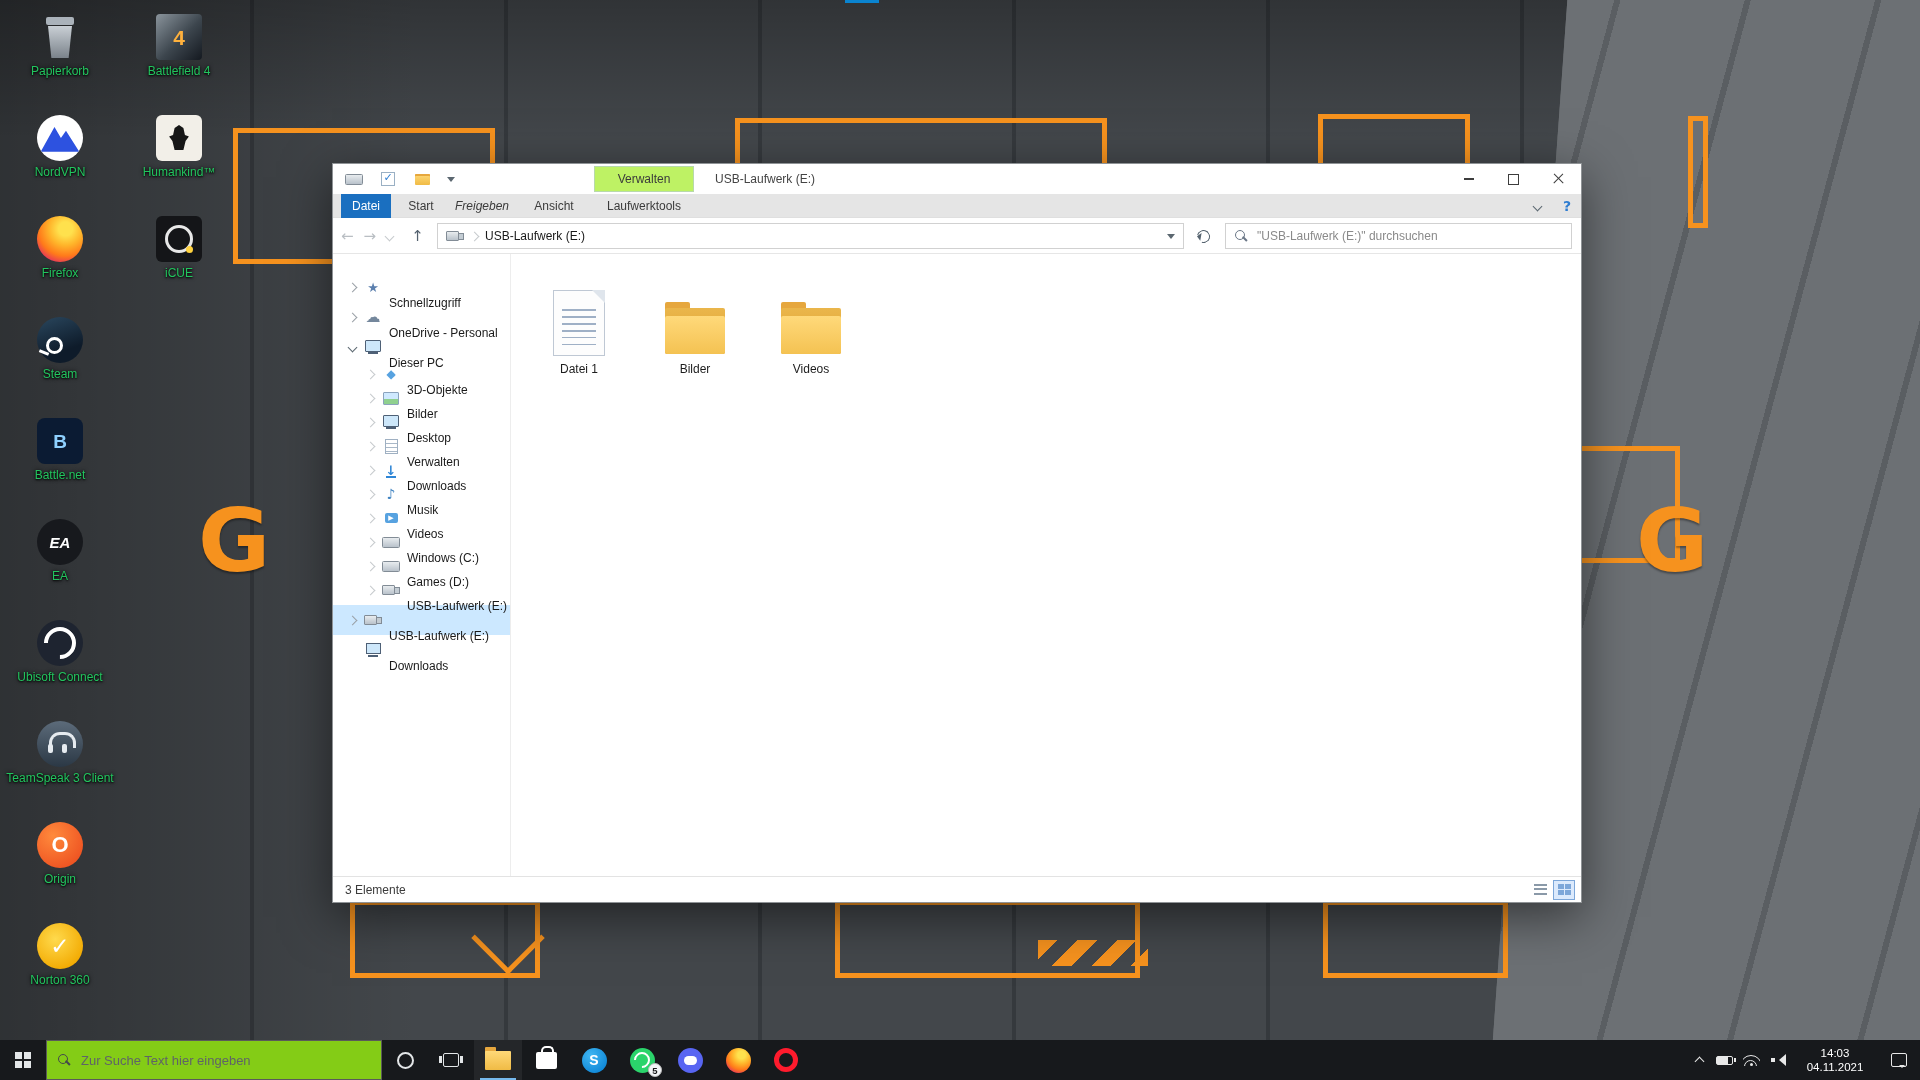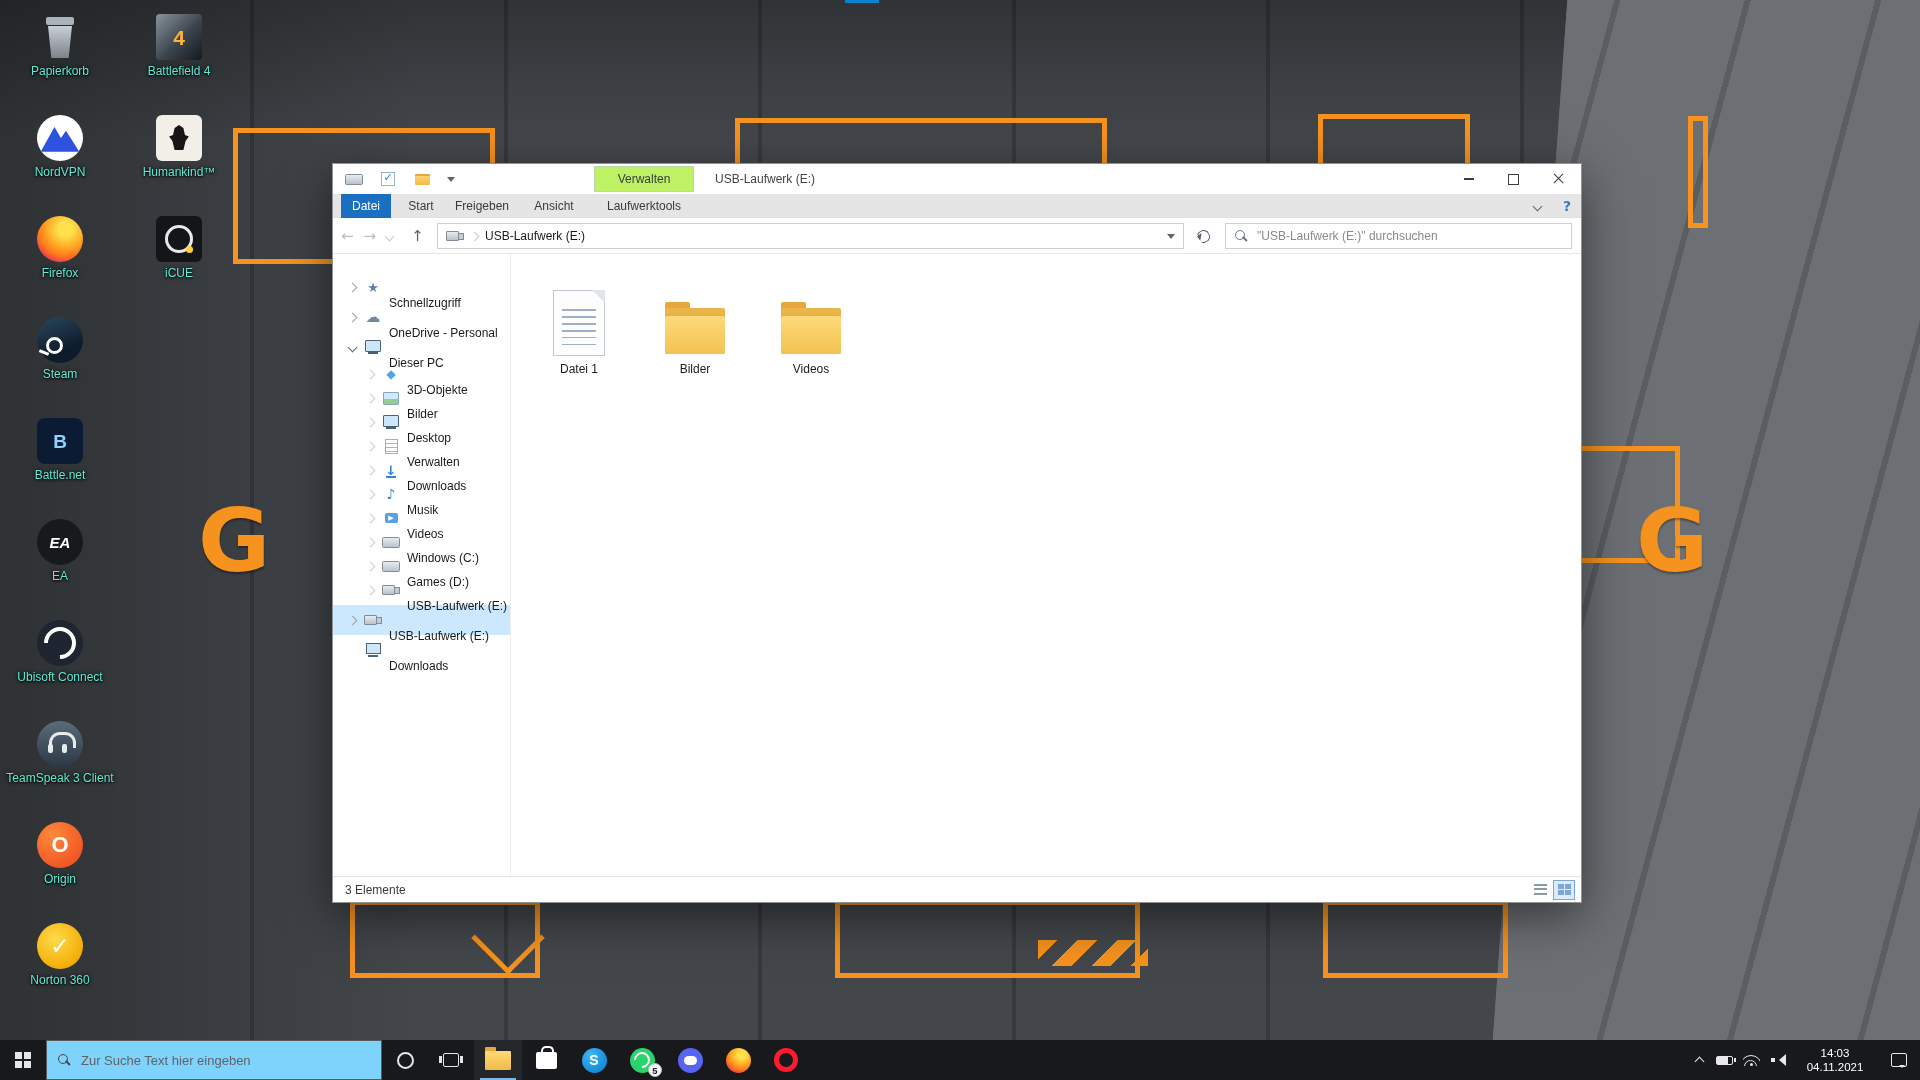--- a/index.html
+++ b/index.html
@@ -24,21 +24,21 @@
   .wp-tri{position:absolute;left:482px;top:912px;width:52px;height:52px;
     border-right:5px solid #f6921e;border-bottom:5px solid #f6921e;transform:rotate(45deg);}
   .wp-g{position:absolute;color:#f6921e;font-family:"DejaVu Sans",sans-serif;
     font-weight:900;font-size:88px;line-height:1;text-shadow:0 2px 2px rgba(0,0,0,.35);}
   .top-sliver{position:absolute;left:845px;top:0;width:34px;height:3px;background:#0a84d0;}
 
   
   .dcol{position:absolute;top:8px;display:flex;flex-direction:column;}
   .dcol1{left:14px;} .dcol2{left:133px;}
   .dicon{width:92px;height:101px;display:flex;flex-direction:column;align-items:center;cursor:default;}
-  .dlabel{margin-top:5px;font-size:12px;color:#5eead4;text-align:center;line-height:1.15;
+  .dlabel{margin-top:5px;font-size:12px;color:#22c55e;text-align:center;line-height:1.15;
     white-space:nowrap;text-shadow:0 1px 2px #000,0 0 4px rgba(0,0,0,.9);}
   .art{width:46px;height:46px;margin-top:6px;position:relative;display:flex;align-items:center;justify-content:center;flex:none;}
   .glyph{font-style:normal;font-weight:bold;color:#fff;font-size:19px;line-height:1;position:relative;z-index:2;}
 
   .art-recycle::before{content:'';position:absolute;top:3px;left:9px;right:9px;height:8px;background:#aab2ba;border-radius:2px;}
   .art-recycle::after{content:'';position:absolute;top:12px;left:11px;right:11px;bottom:2px;
     background:linear-gradient(#c9cfd5,#7b838b);clip-path:polygon(0 0,100% 0,86% 100%,14% 100%);}
   .art-nordvpn{border-radius:50%;background:#fff;overflow:hidden;}
   .art-nordvpn::after{content:'';position:absolute;inset:0;background:#2d52e0;
     clip-path:polygon(8% 80%,38% 26%,52% 50%,63% 34%,92% 80%);}
@@ -81,21 +81,21 @@
   .wc{width:45px;height:30px;display:flex;align-items:center;justify-content:center;position:relative;}
   .wc-min::before{content:'';width:10px;height:1.4px;background:#3d3d3d;}
   .wc-max::before{content:'';width:9px;height:9px;border:1.3px solid #3d3d3d;}
   .wc-close::before,.wc-close::after{content:'';position:absolute;width:13px;height:1.4px;background:#3d3d3d;left:calc(50% - 6.5px);top:calc(50% - .7px);}
   .wc-close::before{transform:rotate(45deg);} .wc-close::after{transform:rotate(-45deg);}
 
   .tabrow{height:24px;position:relative;flex:none;border-bottom:1px solid #dfdfdf;background:#e5e5e5;}
   .rtab{position:absolute;top:0;height:24px;display:flex;align-items:center;justify-content:center;font-size:12px;color:#3b3b3b;}
   .rtab-datei{left:8px;width:50px;background:#1a6fc0;color:#fff;}
   .rtab-start{left:64px;width:48px;}
-  .rtab-freigeben{left:116px;width:66px;}
+  .rtab-freigeben{left:116px;width:66px;font-style:italic;}
   .rtab-ansicht{left:192px;width:58px;}
   .rtab-tools{left:261px;width:100px;}
   .tab-right{position:absolute;right:10px;top:0;height:24px;display:flex;align-items:center;gap:14px;}
   .icon-help::before{content:"?";color:#2f7dd1;font-weight:bold;font-size:14px;font-family:"DejaVu Sans",sans-serif;}
 
   .cmdband{height:36px;position:relative;flex:none;background:#fff;border-bottom:1px solid #e6e6e6;}
   .nav-group{position:absolute;left:8px;top:0;height:36px;display:flex;align-items:center;gap:10px;}
   .nav-glyph{font-family:"DejaVu Sans",sans-serif;font-size:15px;line-height:1;}
   .icon-back::before{content:"←";color:#b9bec3;}
   .icon-fwd::before{content:"→";color:#b9bec3;}
@@ -175,21 +175,21 @@
     linear-gradient(#7da7d9,#7da7d9) 0 0/6px 5px no-repeat,
     linear-gradient(#7da7d9,#7da7d9) 7px 0/6px 5px no-repeat,
     linear-gradient(#7da7d9,#7da7d9) 0 6px/6px 5px no-repeat,
     linear-gradient(#7da7d9,#7da7d9) 7px 6px/6px 5px no-repeat;}
 
   
   .taskbar{position:absolute;left:0;bottom:0;width:1920px;height:40px;background:#17191c;display:flex;align-items:stretch;z-index:50;}
   .tb-btn{width:46px;display:flex;align-items:center;justify-content:center;position:relative;flex:none;}
   .win-logo{display:grid;grid-template-columns:7px 7px;grid-template-rows:7px 7px;gap:1.5px;}
   .win-logo i{background:#e3e6e8;}
-  .tb-search{width:336px;flex:none;background:#7dd3fc;border:1px solid #5a5a5a;display:flex;align-items:center;padding:0 10px;gap:8px;}
+  .tb-search{width:336px;flex:none;background:#84cc16;border:1px solid #5a5a5a;display:flex;align-items:center;padding:0 10px;gap:8px;}
   .tb-search input{border:none;outline:none;flex:1;font-size:13px;color:#3c3c3c;font-family:inherit;background:transparent;}
   .tb-search input::placeholder{color:#5f6368;}
   .tb-search .icon-search::before{border-color:#44484d;}
   .tb-search .icon-search::after{background:#44484d;}
   .icon-cortana{width:17px;height:17px;border:2px solid #e3e6e8;border-radius:50%;}
   .icon-taskview{width:16px;height:14px;border:1.6px solid #e3e6e8;border-radius:2px;position:relative;}
   .icon-taskview::before{content:'';position:absolute;left:-5px;top:2px;width:3px;height:7px;background:#e3e6e8;}
   .icon-taskview::after{content:'';position:absolute;right:-5px;top:2px;width:3px;height:7px;background:#e3e6e8;}
   .pinned{display:flex;}
   .pin{width:48px;display:flex;align-items:center;justify-content:center;position:relative;flex:none;}

